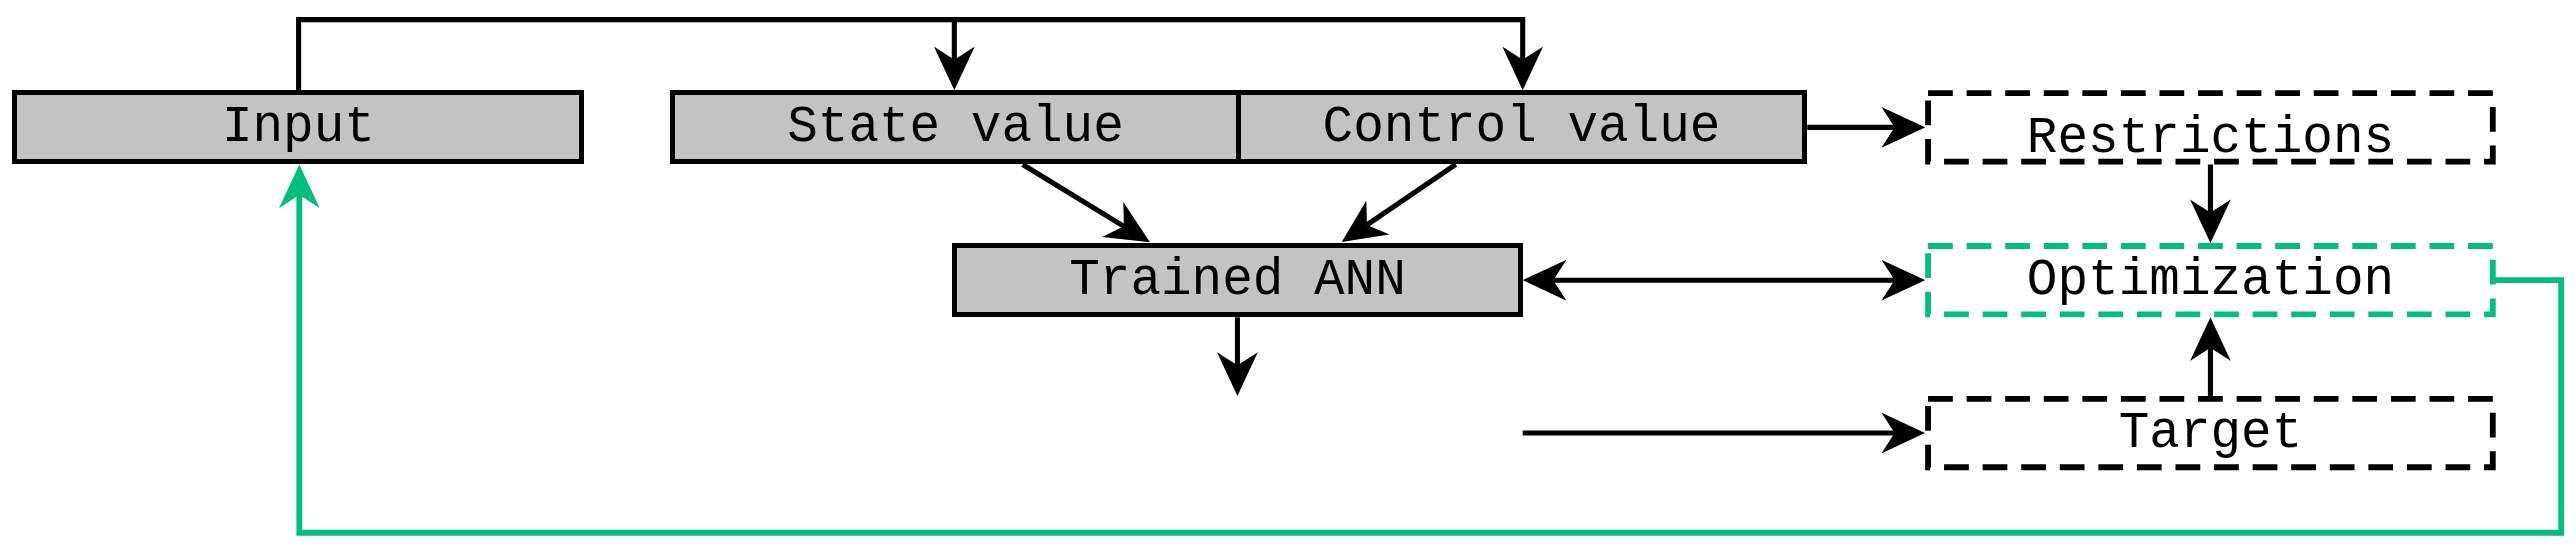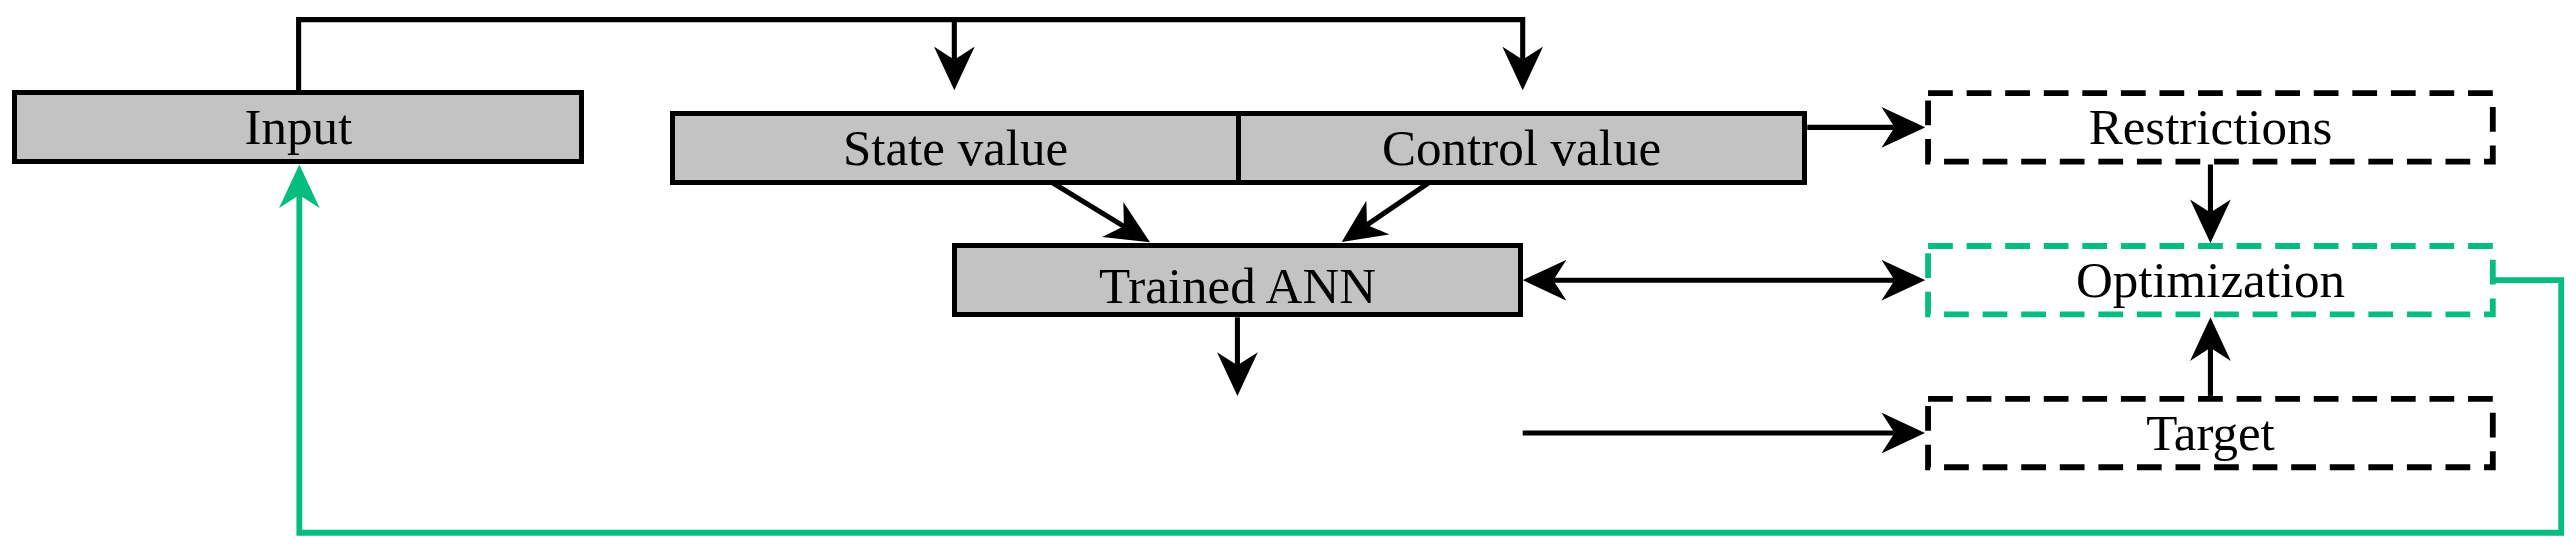--- a/index.html
+++ b/index.html
@@ -7,21 +7,21 @@
     --line:#000000;
     --green:#05bd7f;
     --bg:#ffffff;
   }
   html,body{margin:0;padding:0;background:var(--bg);}
   .canvas{
     position:relative;
     width:2576px;height:548px;
     background:var(--bg);
     overflow:hidden;
-    font-family:Liberation Serif, serif;
+    font-family:Liberation Mono, monospace;
   }
   .wires{position:absolute;left:0;top:0;width:2576px;height:548px;}
   .wire{stroke:var(--line);stroke-width:7;fill:none;}
   .wire-green{stroke:var(--green);stroke-width:8;fill:none;}
   .dashed-black{stroke:var(--line);stroke-width:8;fill:none;stroke-dasharray:34 19;}
   .dashed-green{stroke:var(--green);stroke-width:8;fill:none;stroke-dasharray:34 19;}
   .mk-black{fill:var(--line);}
   .mk-green{fill:var(--green);}
   .node{
     position:absolute;
@@ -84,35 +84,35 @@
 
     <rect class="dashed-black" x="2649" y="128" width="776" height="94"></rect>
     <rect class="dashed-green" x="2649" y="338" width="776" height="94"></rect>
     <rect class="dashed-black" x="2649" y="548" width="776" height="94"></rect>
   </svg>
 
   <div class="node solid" style="left:12.4px;top:90px;width:572px;height:74px;">
     <span>Input</span>
   </div>
 
-  <div class="pair" style="left:670px;top:90px;width:1137px;height:74px;margin-top:21px;">
+  <div class="pair" style="left:670px;top:90px;width:1137px;height:74px;">
     <div class="cell">
       <span>State value</span>
     </div>
     <div class="cell">
       <span>Control value</span>
     </div>
   </div>
 
-  <div class="node solid" style="left:952px;top:243px;width:571px;height:74px;align-items:flex-end;">
+  <div class="node solid" style="left:952px;top:243px;width:571px;height:74px;">
     <span>Trained ANN</span>
   </div>
 
 
-  <div class="node ghost" style="left:1925px;top:90px;width:571px;height:74px;">
+  <div class="node ghost" style="left:1925px;top:90px;width:571px;height:74px;align-items:flex-end;">
     <span>Restrictions</span>
   </div>
 
   <div class="node ghost" style="left:1925px;top:396px;width:571px;height:74px;">
     <span>Target</span>
   </div>
 
   <div class="node ghost" style="left:1925px;top:243px;width:571px;height:74px;">
     <span>Optimization</span>
   </div>

